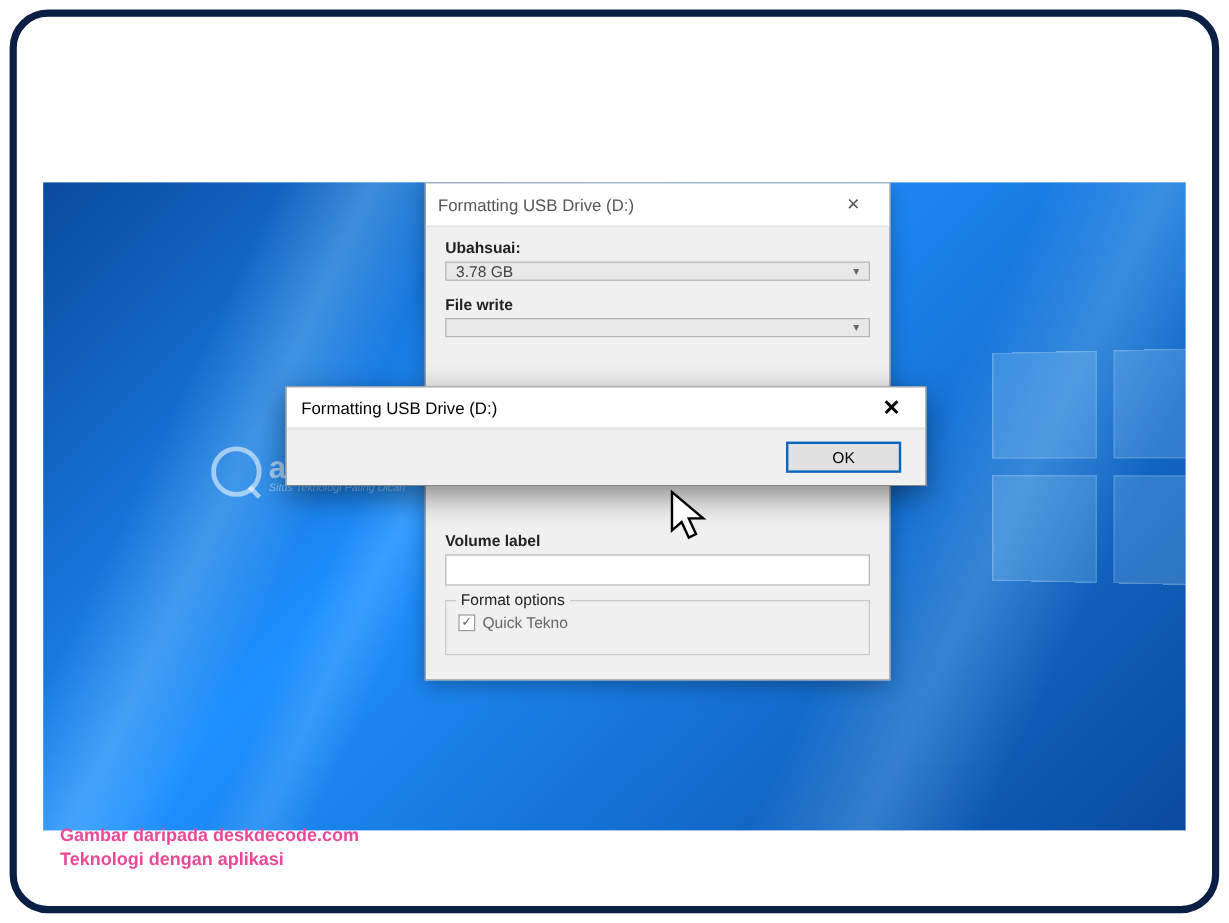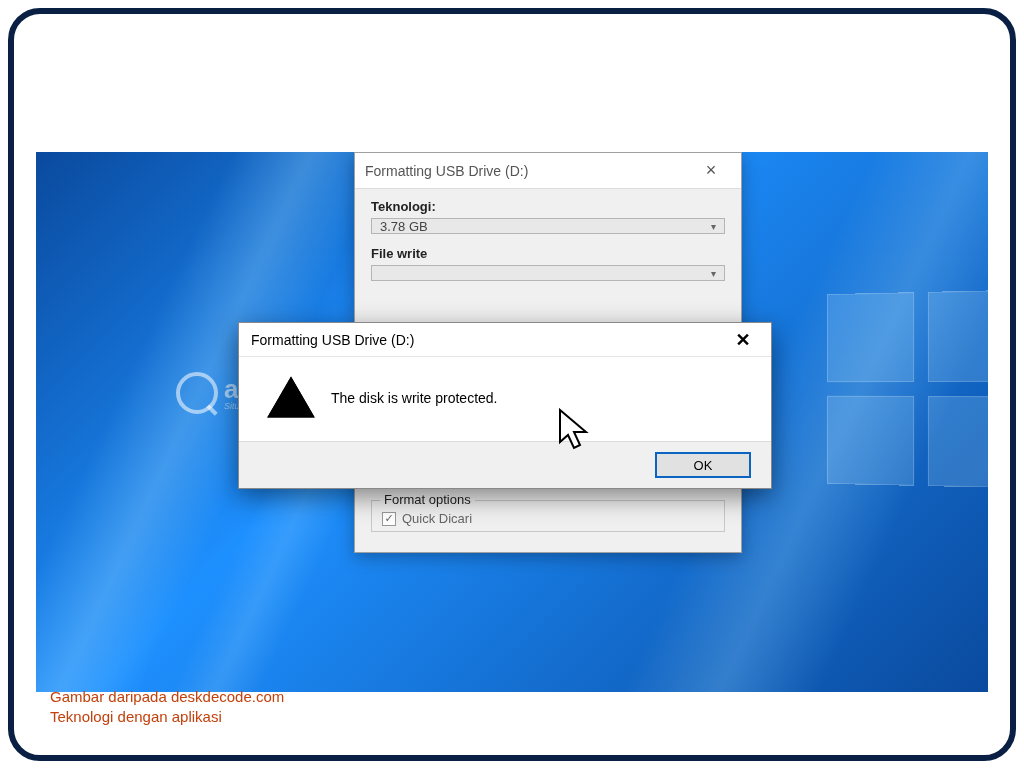--- a/index.html
+++ b/index.html
@@ -110,21 +110,21 @@
   .combo .chev {
     position:absolute; right:8px; top:50%; transform:translateY(-50%);
     font-size:10px; color:#666;
   }
   .textbox {
     width:100%; height:26px;
     background:#fff; border:1px solid #b5b5b5;
   }
   .fieldset {
     border:1px solid #c8c8c8;
-    padding: 10px 10px 5px;
+    padding: 10px 10px 19px;
     margin-top: 4px;
     position:relative;
   }
   .fieldset .legend {
     position:absolute; top:-9px; left:8px;
     background:#f0f0f0; padding:0 4px; color:#222;
   }
   .check-row { display:flex; align-items:center; gap:6px; color:#666; }
   .check-row .box {
     width:14px; height:14px; border:1px solid #999; background:#fff;
@@ -191,23 +191,23 @@
 
   .cursor-arrow {
     position:absolute; top: 256px; left: 522px;
     pointer-events:none;
   }
 
   .caption {
     position:absolute;
     left: 36px; bottom: 28px;
     font-family: "Segoe UI", Arial, sans-serif;
-    font-weight: 400;
+    font-weight: 700;
     font-size: 15px;
-    color:#c2410c;
+    color:#ec4899;
     line-height:1.35;
   }
   .whitebar {
     position:absolute;
     top: 40px; left: 22px; right: 22px; height: 92px;
     background:#fff;
   }
 </style>
 </head>
 <body>
@@ -235,21 +235,21 @@
       </div>
     </div>
 
     <div class="format-dialog">
       <div class="titlebar">
         <span class="title-text">Formatting USB Drive (D:)</span>
         <span class="close-x">×</span>
       </div>
       <div class="format-body">
         <div class="field-group">
-          <span class="field-label">Teknologi:</span>
+          <span class="field-label">Ubahsuai:</span>
           <div class="combo">
             <span>3.78 GB</span>
             <span class="chev">▾</span>
           </div>
         </div>
         <div class="field-group">
           <span class="field-label">File write</span>
           <div class="combo">
             <span class="chev">▾</span>
           </div>
@@ -259,37 +259,31 @@
 
         <div class="field-group">
           <span class="field-label">Volume label</span>
           <div class="textbox"></div>
         </div>
 
         <div class="fieldset">
           <span class="legend">Format options</span>
           <div class="check-row">
             <span class="box">✓</span>
-            <span>Quick Dicari</span>
+            <span>Quick Tekno</span>
           </div>
         </div>
       </div>
     </div>
 
     <div class="error-dialog">
       <div class="titlebar">
         <span class="title-text">Formatting USB Drive (D:)</span>
         <span class="close-x">✕</span>
       </div>
-      <div class="error-body">
-        <div class="warn-icon">
-            <span class="bang">!</span>
-          </div>
-        <div class="error-msg">The disk is write protected.</div>
-      </div>
       <div class="error-footer">
         <button class="ok-btn">OK</button>
       </div>
     </div>
 
     <svg class="cursor-arrow" width="40" height="46" viewBox="0 0 40 46">
       <polygon points="2,2 2,34 10,27 16,40 22,37 16,24 28,24" fill="#fff" stroke="#000" stroke-width="2"></polygon>
     </svg>
 
   </div>

